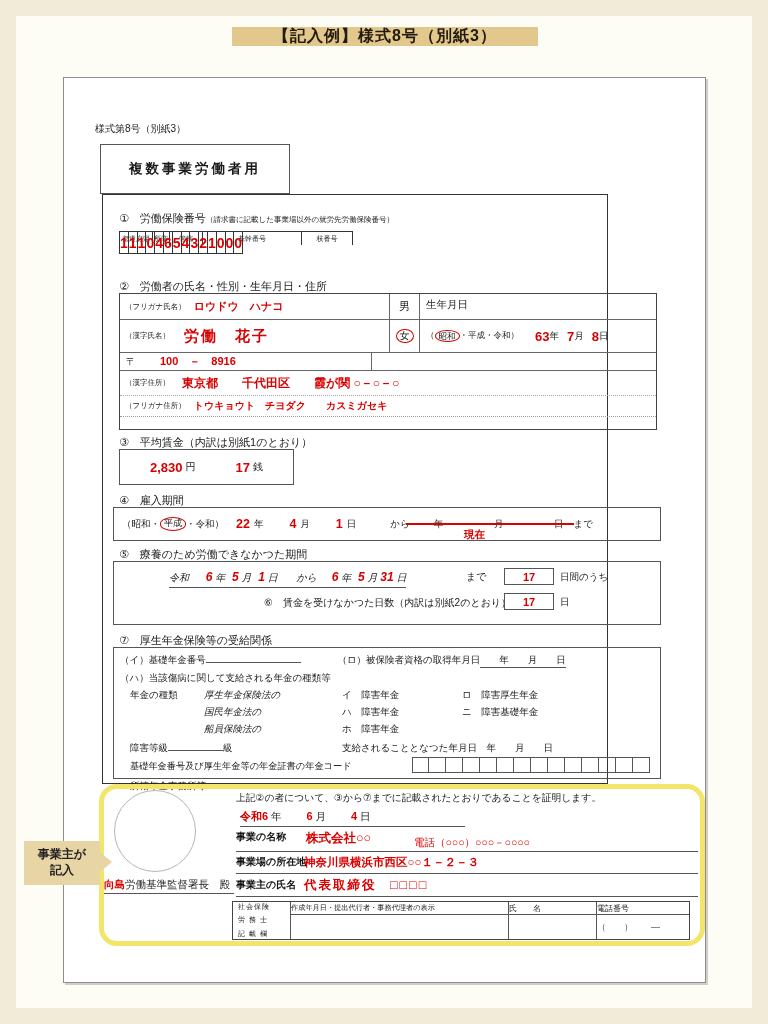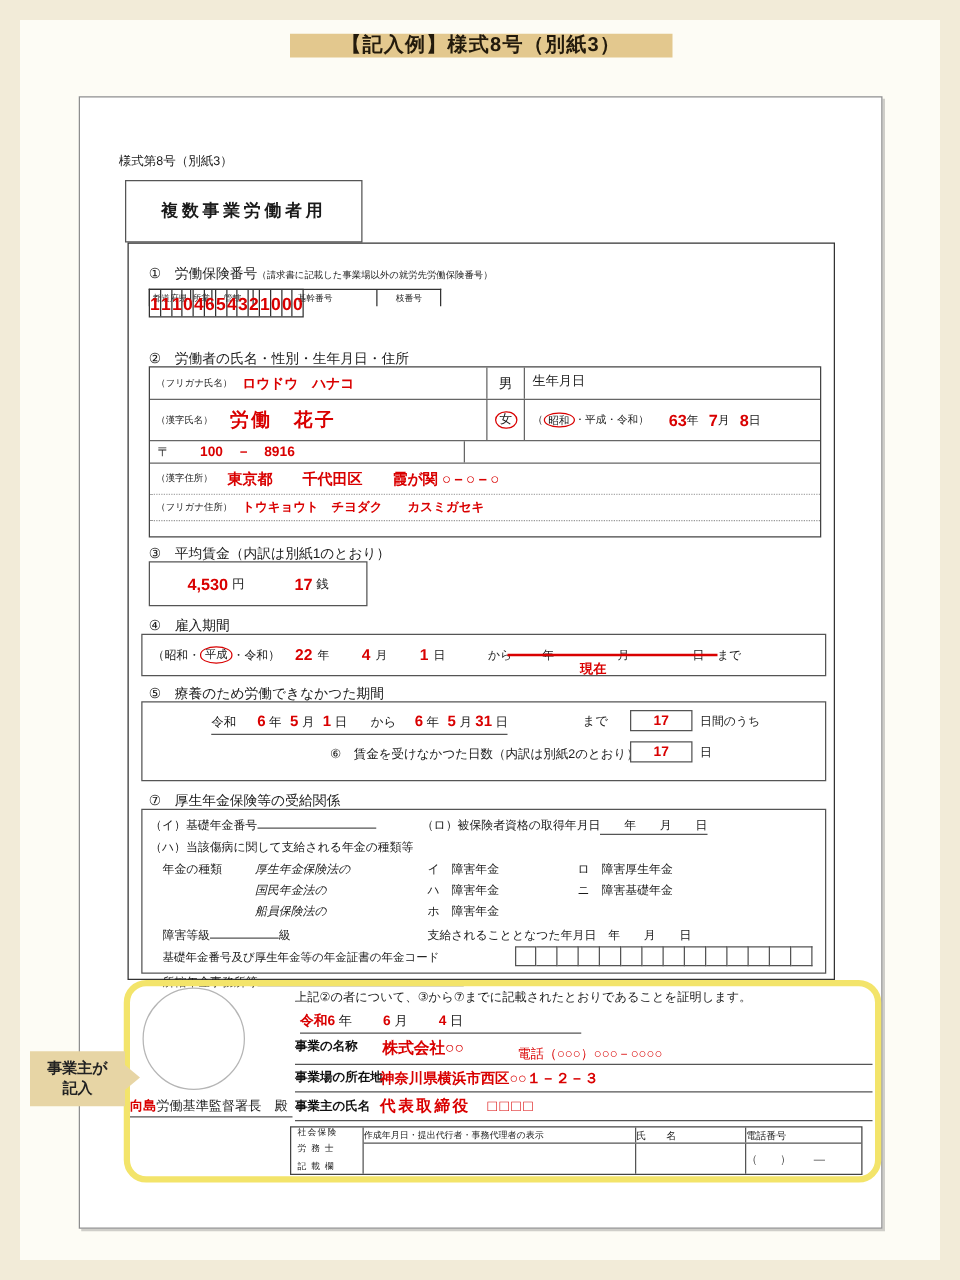--- a/index.html
+++ b/index.html
@@ -23,21 +23,21 @@
   }
   .paper * { position:absolute; }
   .red { color:#d90000; }
   .rb { color:#d90000; font-weight:bold; }
   .blank { display:inline-block; border-bottom:1px solid #555; position:static !important; }
   .form-code { left:31px; top:44px; font-size:10px; }
   .worker-box {
     left:36px; top:66px; width:190px; height:50px; border:1.5px solid #555;
     display:flex; align-items:center; justify-content:center; font-size:13.5px; font-weight:600; letter-spacing:3px;
   }
-  .main-box { left:38px; top:116px; width:566px; height:590px; border:1.5px solid #333; }
+  .main-box { left:38px; top:116px; width:506px; height:590px; border:1.5px solid #333; }
   .sec-title { font-size:11px; white-space:nowrap; }
   .sec-note { font-size:7.5px; }
   
   .s1-table { left:16px; top:36px; width:232px; position:absolute; }
   .s1-head { display:flex; height:14px; border:1px solid #333; border-bottom:none; }
   .s1-head div { position:static; font-size:7px; display:flex; align-items:center; justify-content:center; border-right:1px solid #333; overflow:hidden; white-space:nowrap; }
   .s1-head div:last-child { border-right:none; }
   .s1-digits { display:flex; height:23px; border:1px solid #333; }
   .s1-digits div { position:static; flex:1; display:flex; align-items:center; justify-content:center; border-right:1px solid #333; font-size:14px; font-weight:bold; color:#d90000; }
   .s1-digits div:last-child { border-right:none; }
@@ -62,21 +62,21 @@
   .s3-box span { position:static; }
   
   .s4-box { left:10px; top:312px; width:548px; height:34px; border:1.2px solid #555; display:flex; align-items:center; padding-left:8px; font-size:9.5px; white-space:nowrap; }
   .s4-box span { position:static; }
   .strike-group { position:relative !important; display:inline-block; padding:0 6px; }
   .strike-group .sg-txt { position:static; letter-spacing:0; }
   .strike-line { position:absolute !important; left:-4px; right:-4px; top:46%; height:1.6px; background:#d90000; }
   .genzai { position:absolute !important; left:34%; top:10px; font-size:10.5px; color:#d90000; font-weight:bold; }
   
   .s5-box { left:10px; top:366px; width:548px; height:64px; border:1.2px solid #555; }
-  .s5-box span { position:static; }
+  .s5-box span { position:static;font-style:italic; }
   .s5-line1 { left:55px; top:8px; font-size:10px; white-space:nowrap; border-bottom:1px solid #555; padding-bottom:2px; }
   .s5-made { left:352px; top:8px; font-size:10px; }
   .numbox { width:50px; height:17px; border:1px solid #555; display:flex; align-items:center; justify-content:center; font-size:11px; font-weight:bold; color:#d90000; background:#fff; }
   .nb1 { left:390px; top:6px; } .nb2 { left:390px; top:31px; }
   .nbsuf { font-size:9.5px; }
   .suf1 { left:446px; top:9px; } .suf2 { left:446px; top:34px; }
   .s5-line2 { left:150px; top:34px; font-size:10px; white-space:nowrap; }
   
   .s7-box { left:10px; top:452px; width:548px; height:132px; border:1.2px solid #555; font-size:9.5px; }
   .s7-box span { position:static; }
@@ -226,21 +226,21 @@
       </div>
       <div class="row r4">
         <span class="cell-label">（フリガナ住所）</span>
         <span class="red" style="position:static; font-size:10px; font-weight:bold; margin-left:8px">トウキョウト　チヨダク　　カスミガセキ</span>
       </div>
       <div class="row r6"></div>
     </div>
 
     <div class="sec-title" style="left:16px; top:240px;">③　平均賃金（内訳は別紙1のとおり）</div>
     <div class="s3-box">
-      <span class="rb" style="font-size:13px">4,530</span>
+      <span class="rb" style="font-size:13px">2,830</span>
       <span style="font-size:10px; margin-left:3px">円</span>
       <span class="sp3"></span>
       <span class="rb" style="font-size:13px">17</span>
       <span style="font-size:10px; margin-left:3px">銭</span>
     </div>
 
     <div class="sec-title" style="left:16px; top:298px;">④　雇入期間</div>
     <div class="s4-box">
       <span>（昭和・</span>
         <span class="circle-red" style="font-size:9px">平成</span>

